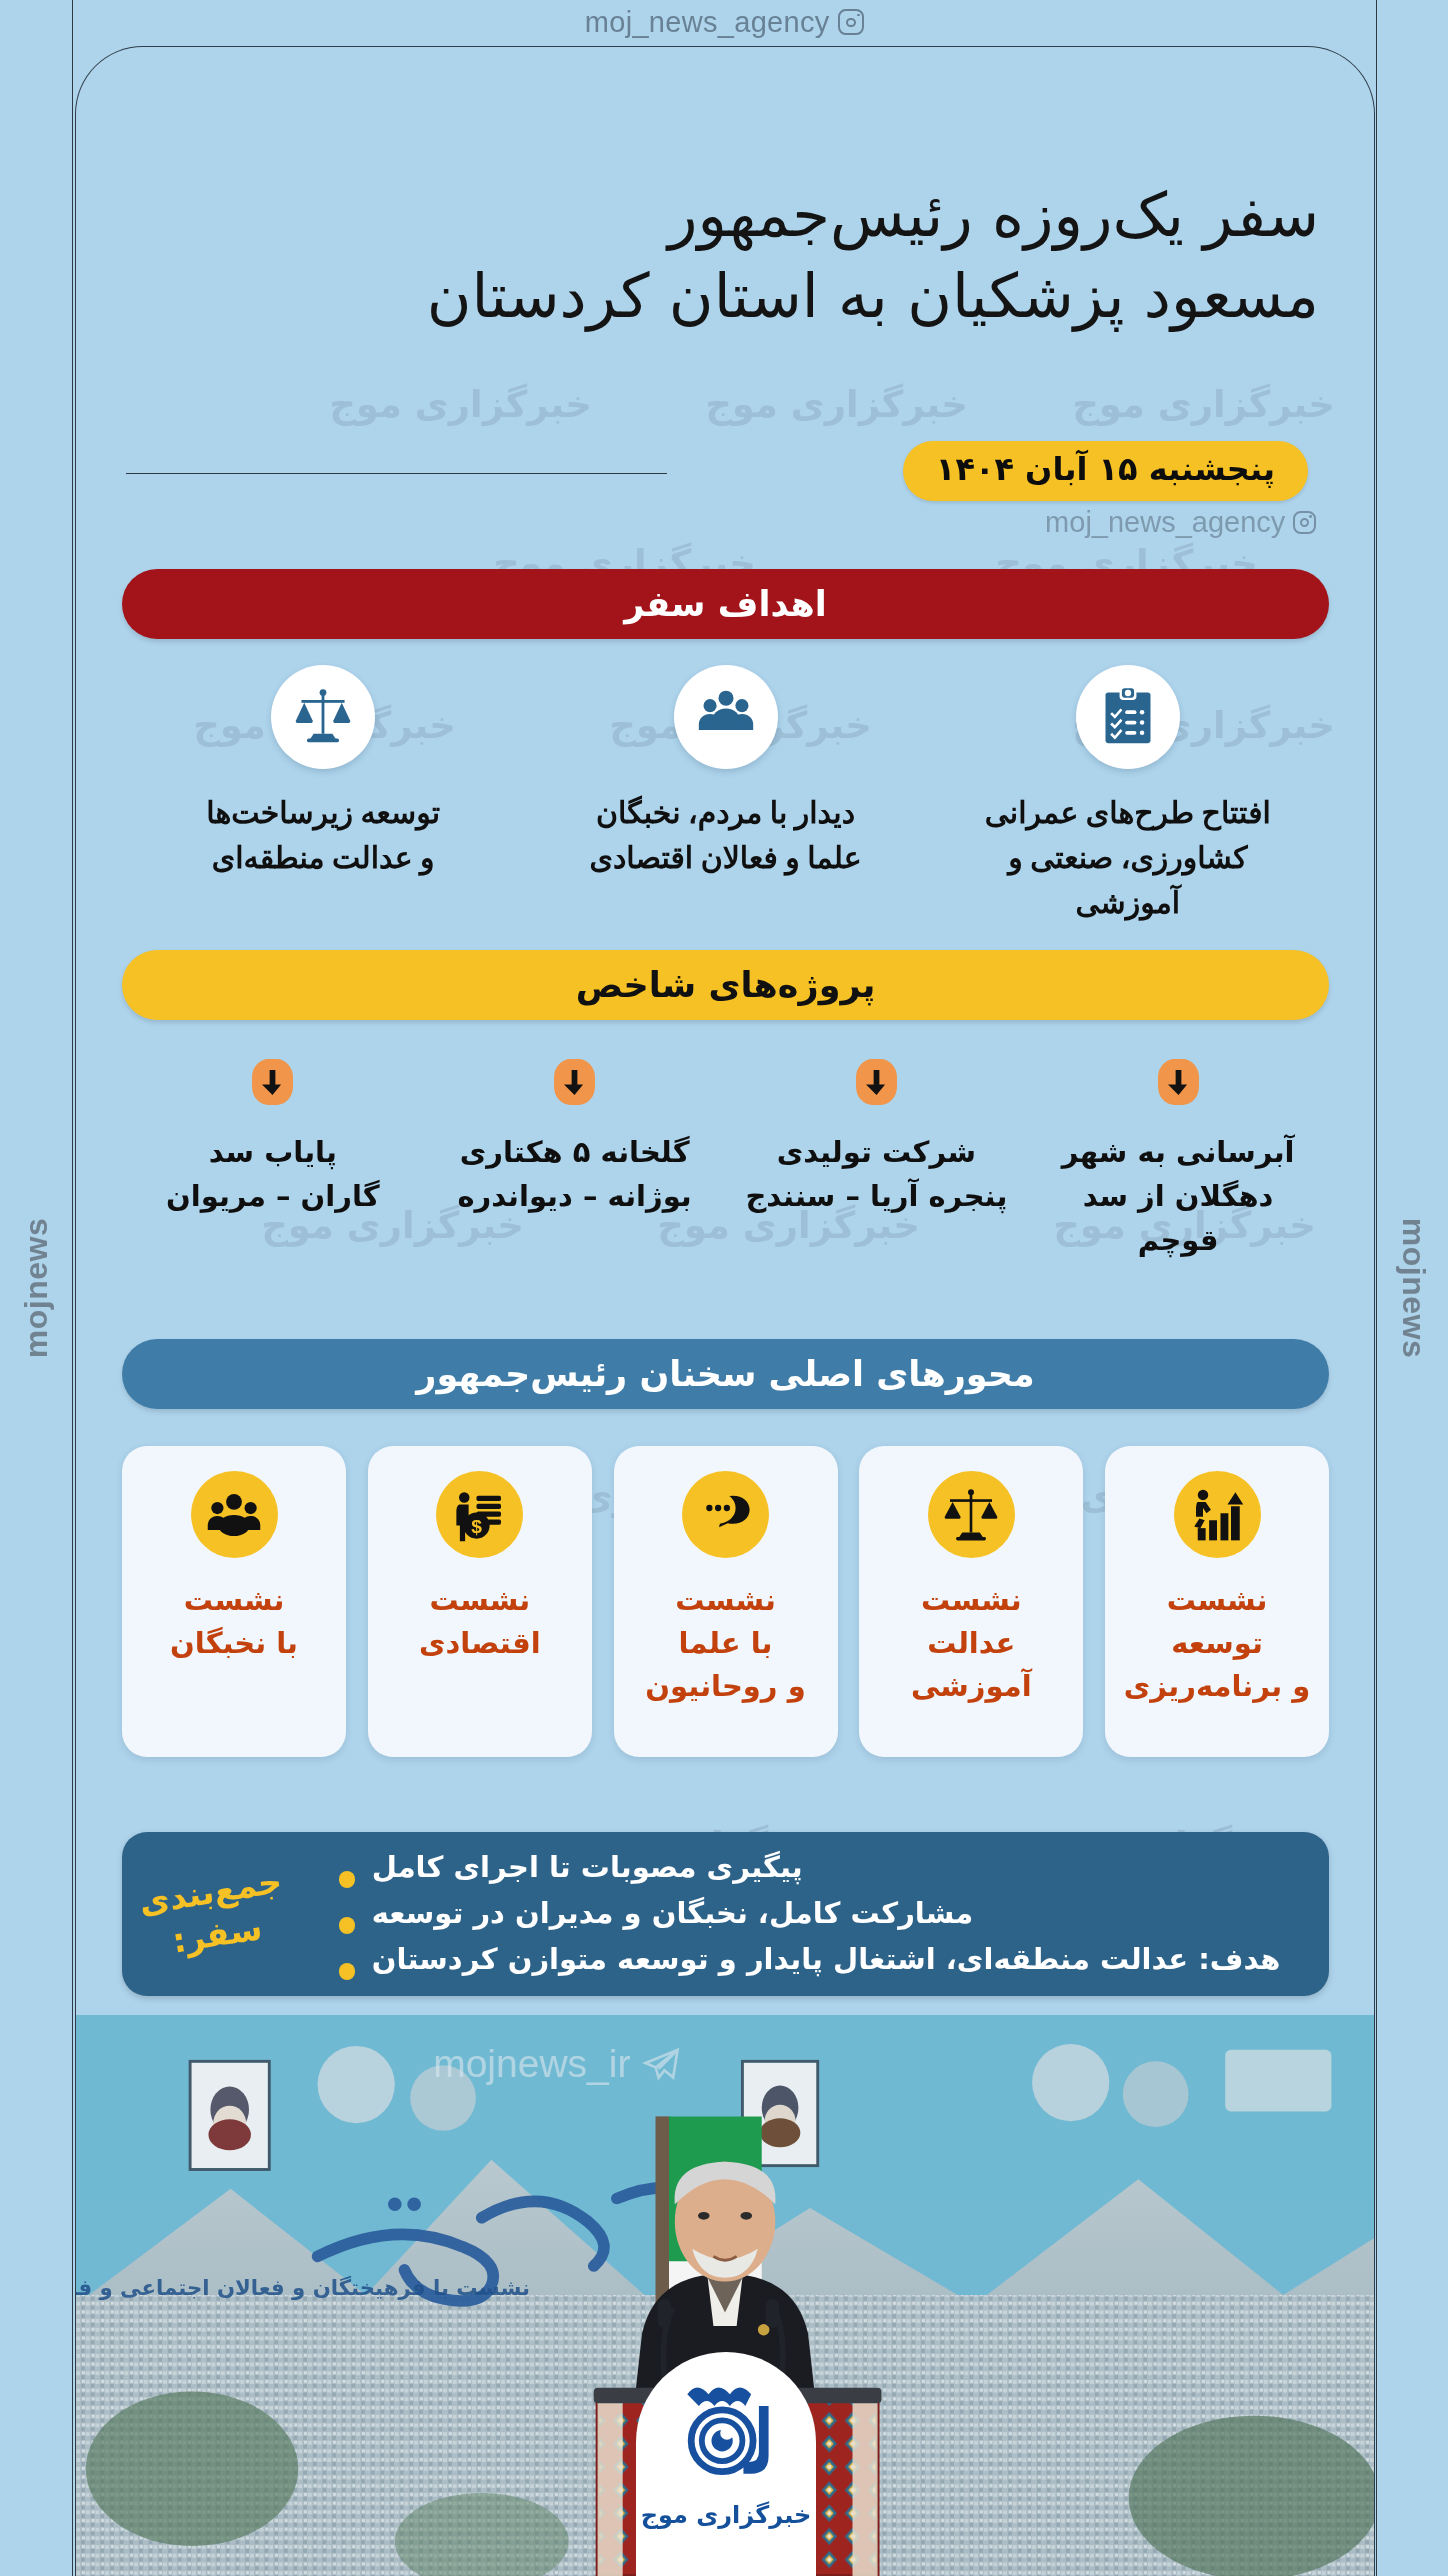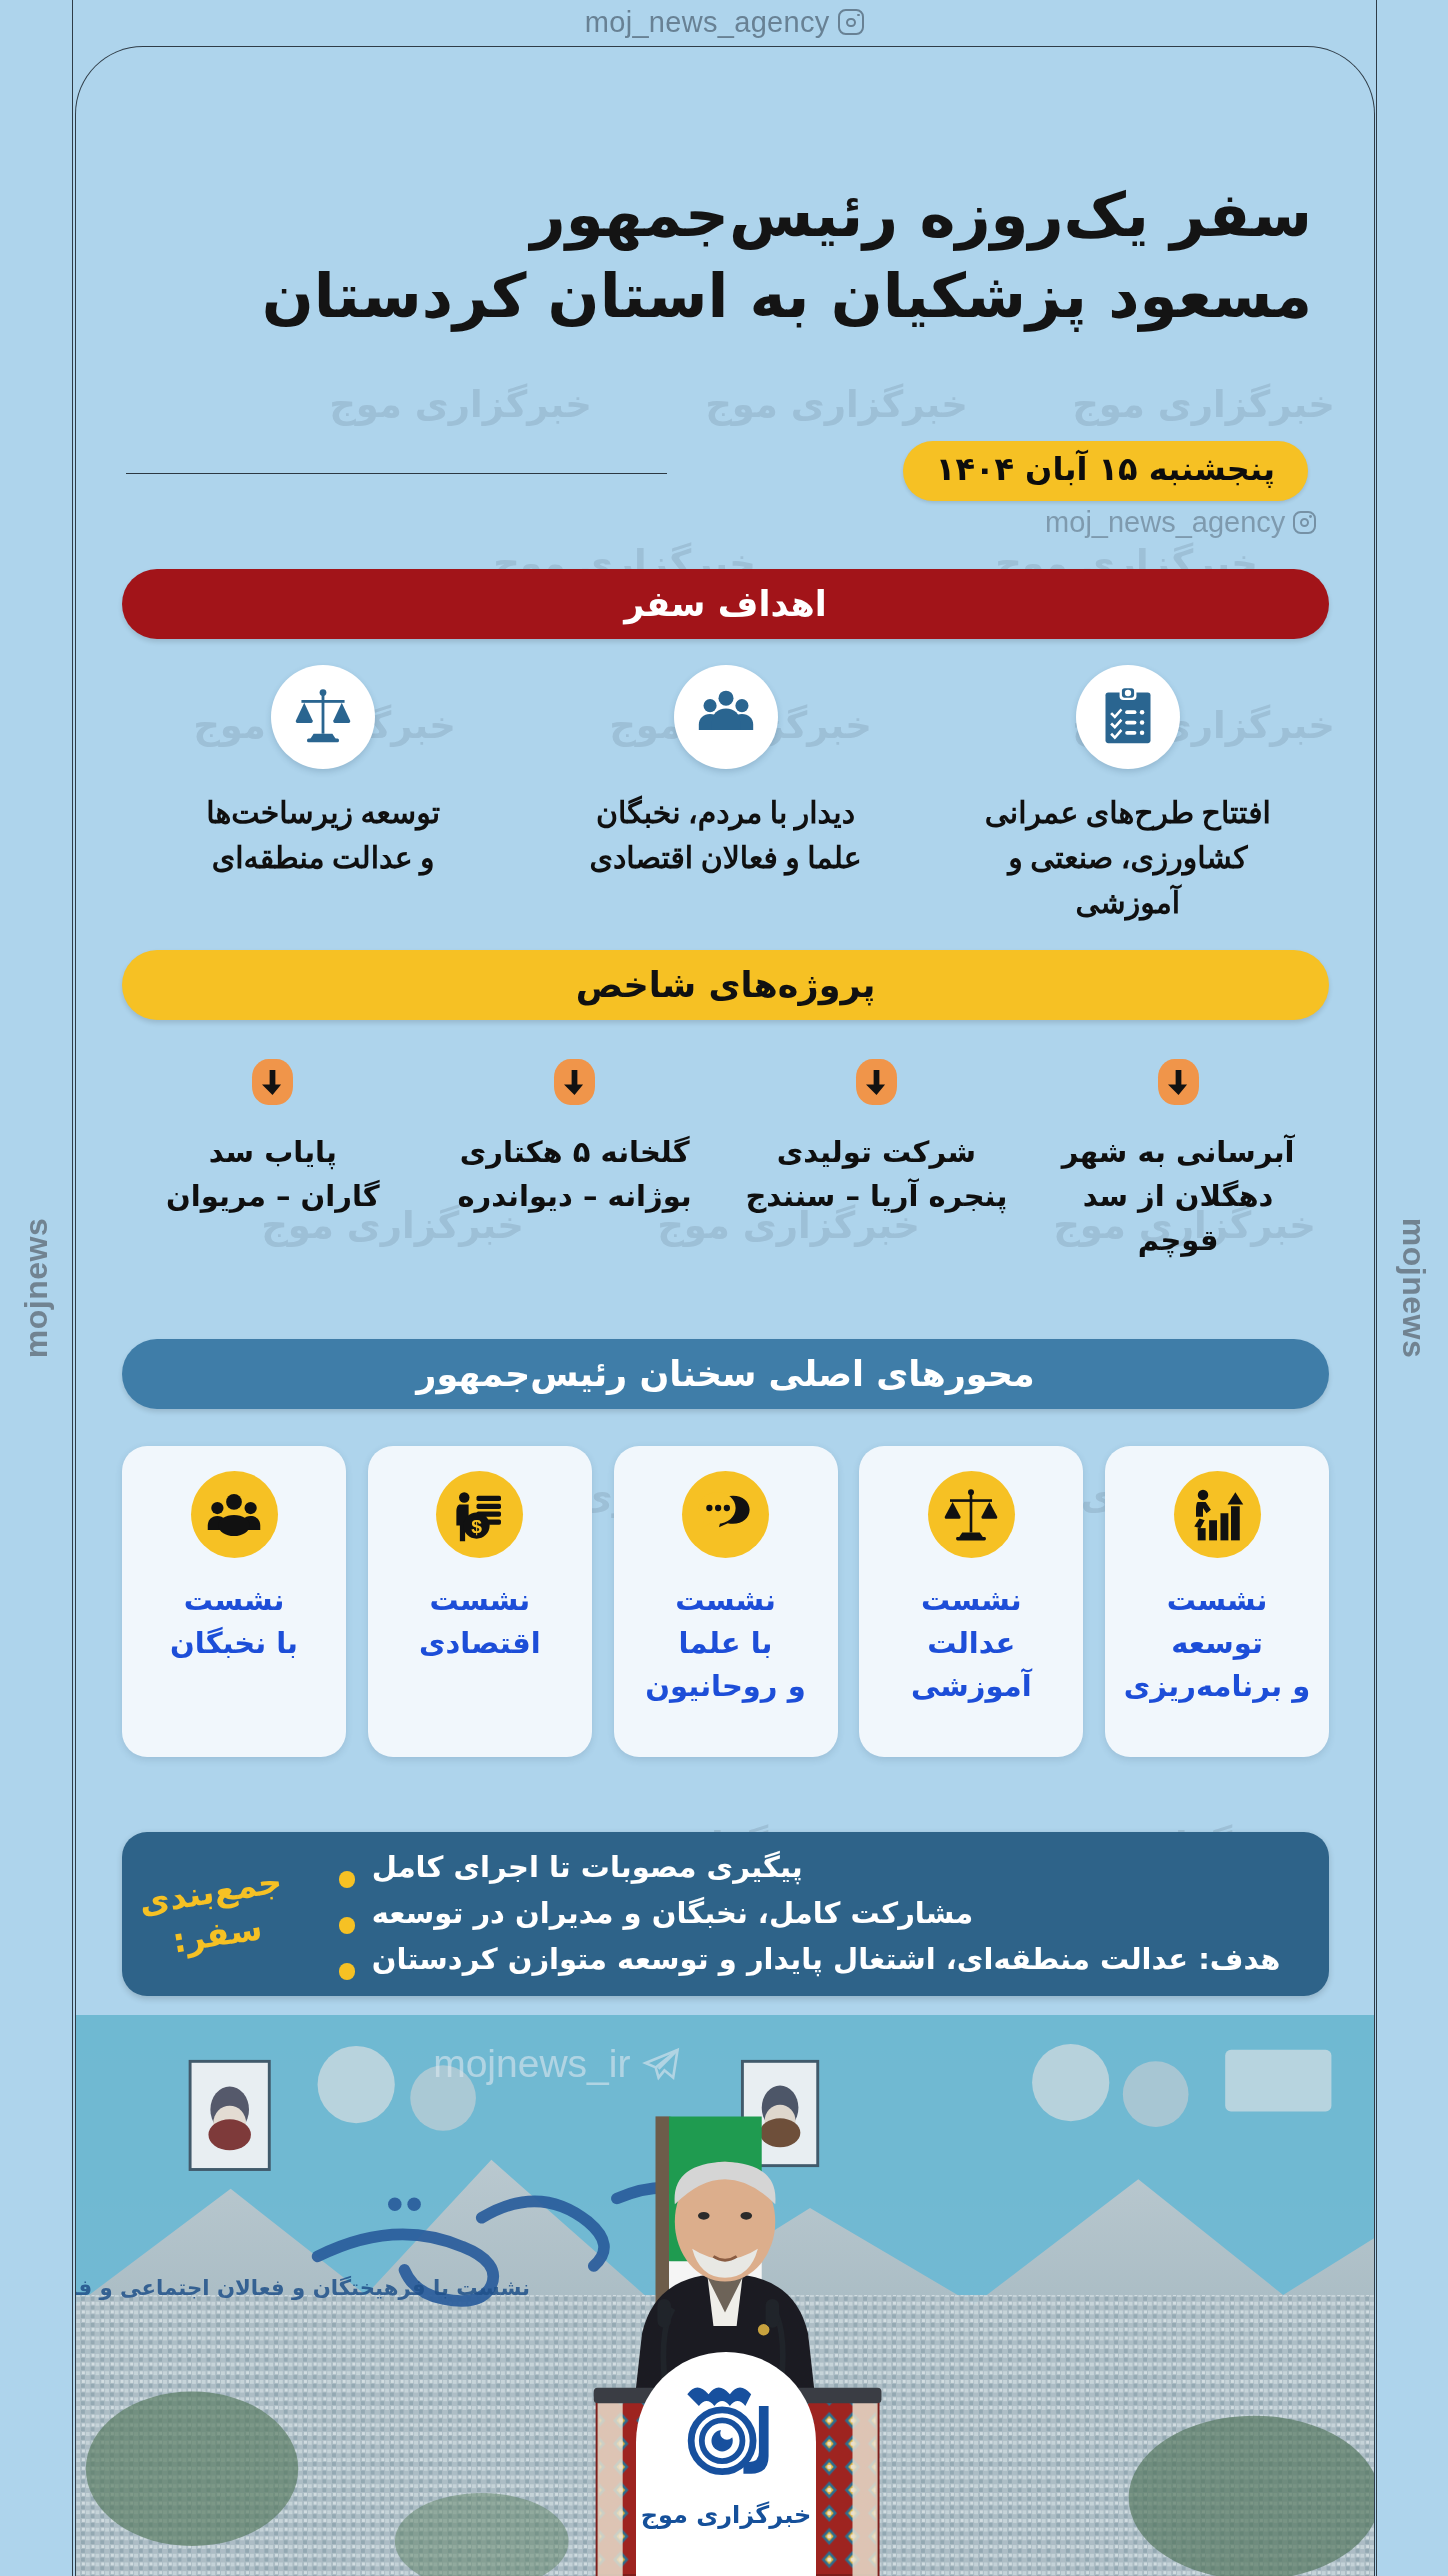--- a/index.html
+++ b/index.html
@@ -74,23 +74,23 @@
     font-size: 37px; font-weight: 700;
     white-space: nowrap; pointer-events: none;
     z-index: 1;
     font-family: "DejaVu Sans", sans-serif;
   }
 
   .content { position: relative; z-index: 3; }
 
   
   .title {
-    position: absolute; top: 127px; right: 62px; width: 1198px;
+    position: absolute; top: 127px; right: 55px; width: 1198px;
     text-align: right;
-    color: #141414; font-weight: 700;
+    color: #141414; font-weight: 400;
     font-size: 61px; line-height: 1.33;
     direction: rtl;
   }
 
   
   .date-row {
     position: absolute; top: 394px; right: 50px; width: 1198px; height: 64px;
   }
   .date-pill {
     position: absolute; right: 16px; top: 0;
@@ -167,21 +167,21 @@
     box-shadow: 0 2.9px 7.7px rgba(40,70,100,.14);
     display: flex; flex-direction: column; align-items: center;
     padding-top: 25px;
   }
   .card-icon {
     width: 87px; height: 87px; background: #f6c124; border-radius: 50%;
     display: flex; align-items: center; justify-content: center;
     margin-bottom: 21px; flex: none;
   }
   .card-label {
-    color: #1d4ed8; font-weight: 800; font-size: 29px;
+    color: #c2410c; font-weight: 800; font-size: 29px;
     line-height: 1.48; text-align: center; direction: rtl;
     padding: 0 9.7px;
   }
 
   
   .summary {
     position: absolute; top: 1785px; left: 46px; width: 1207px; height: 164px;
     background: #2e6389; border-radius: 25px;
     box-shadow: 0 2.9px 6.8px rgba(0,0,0,.16);
     display: flex; flex-direction: row-reverse; align-items: center;

